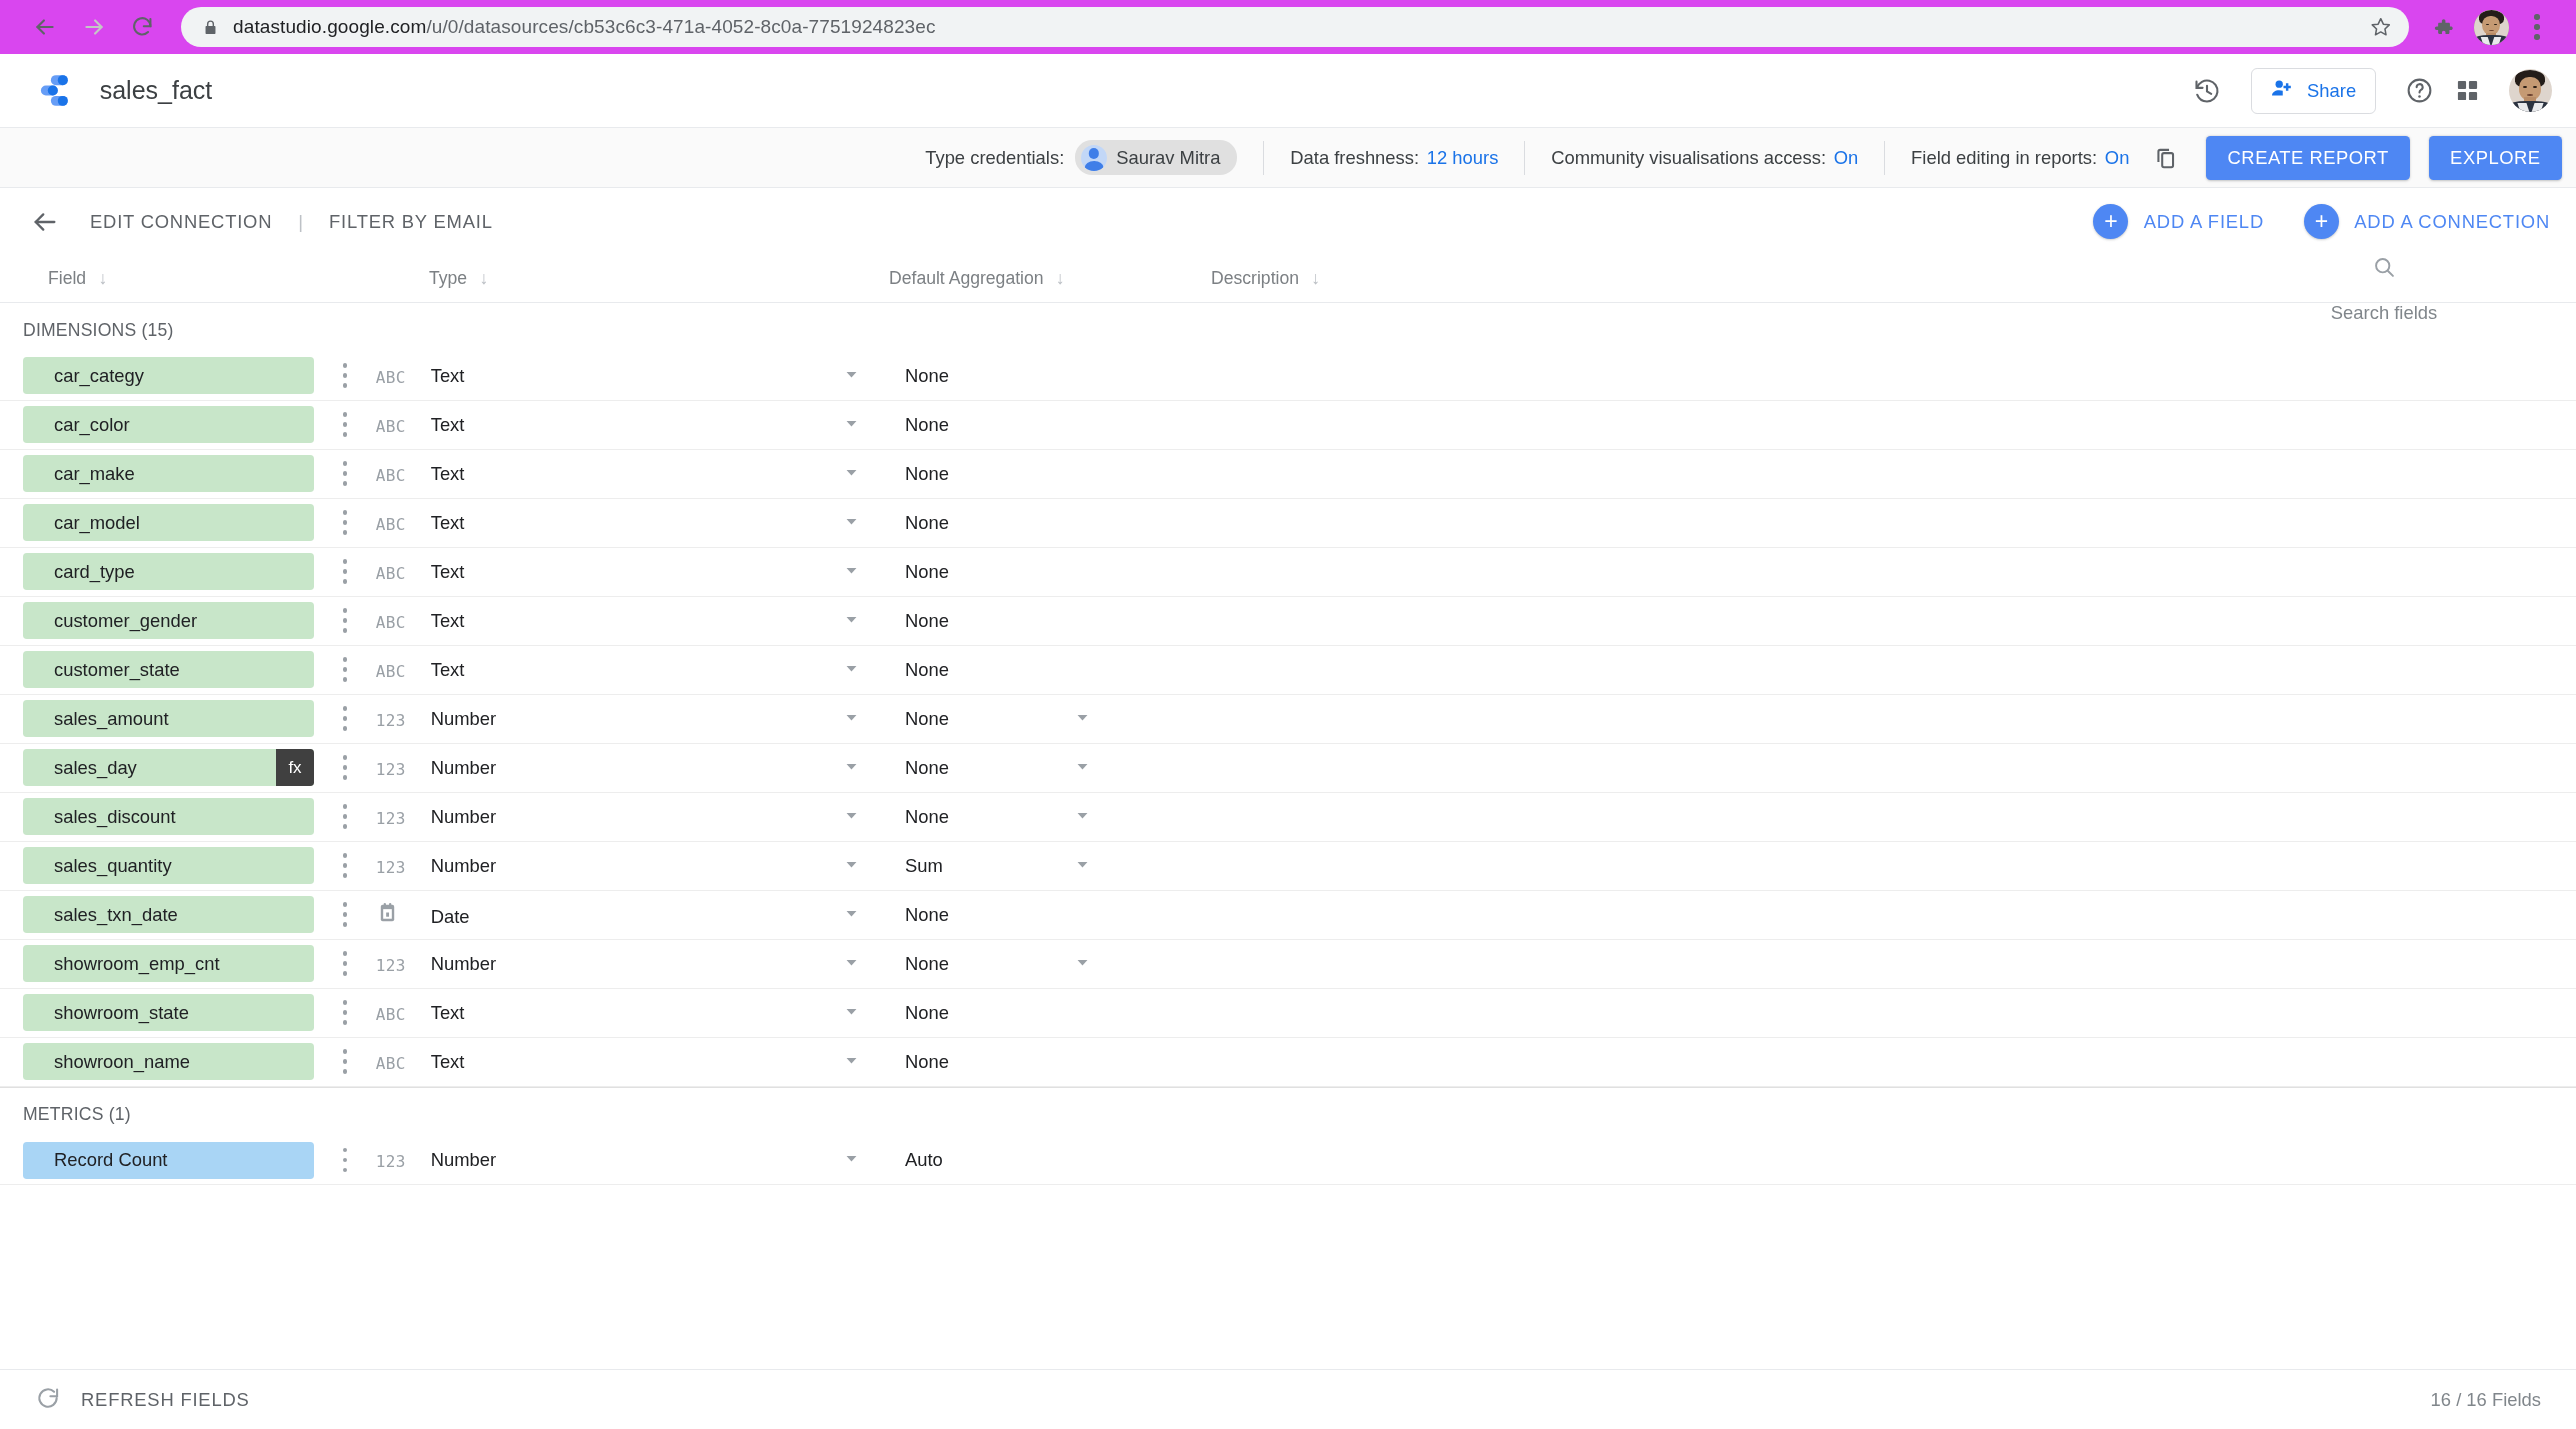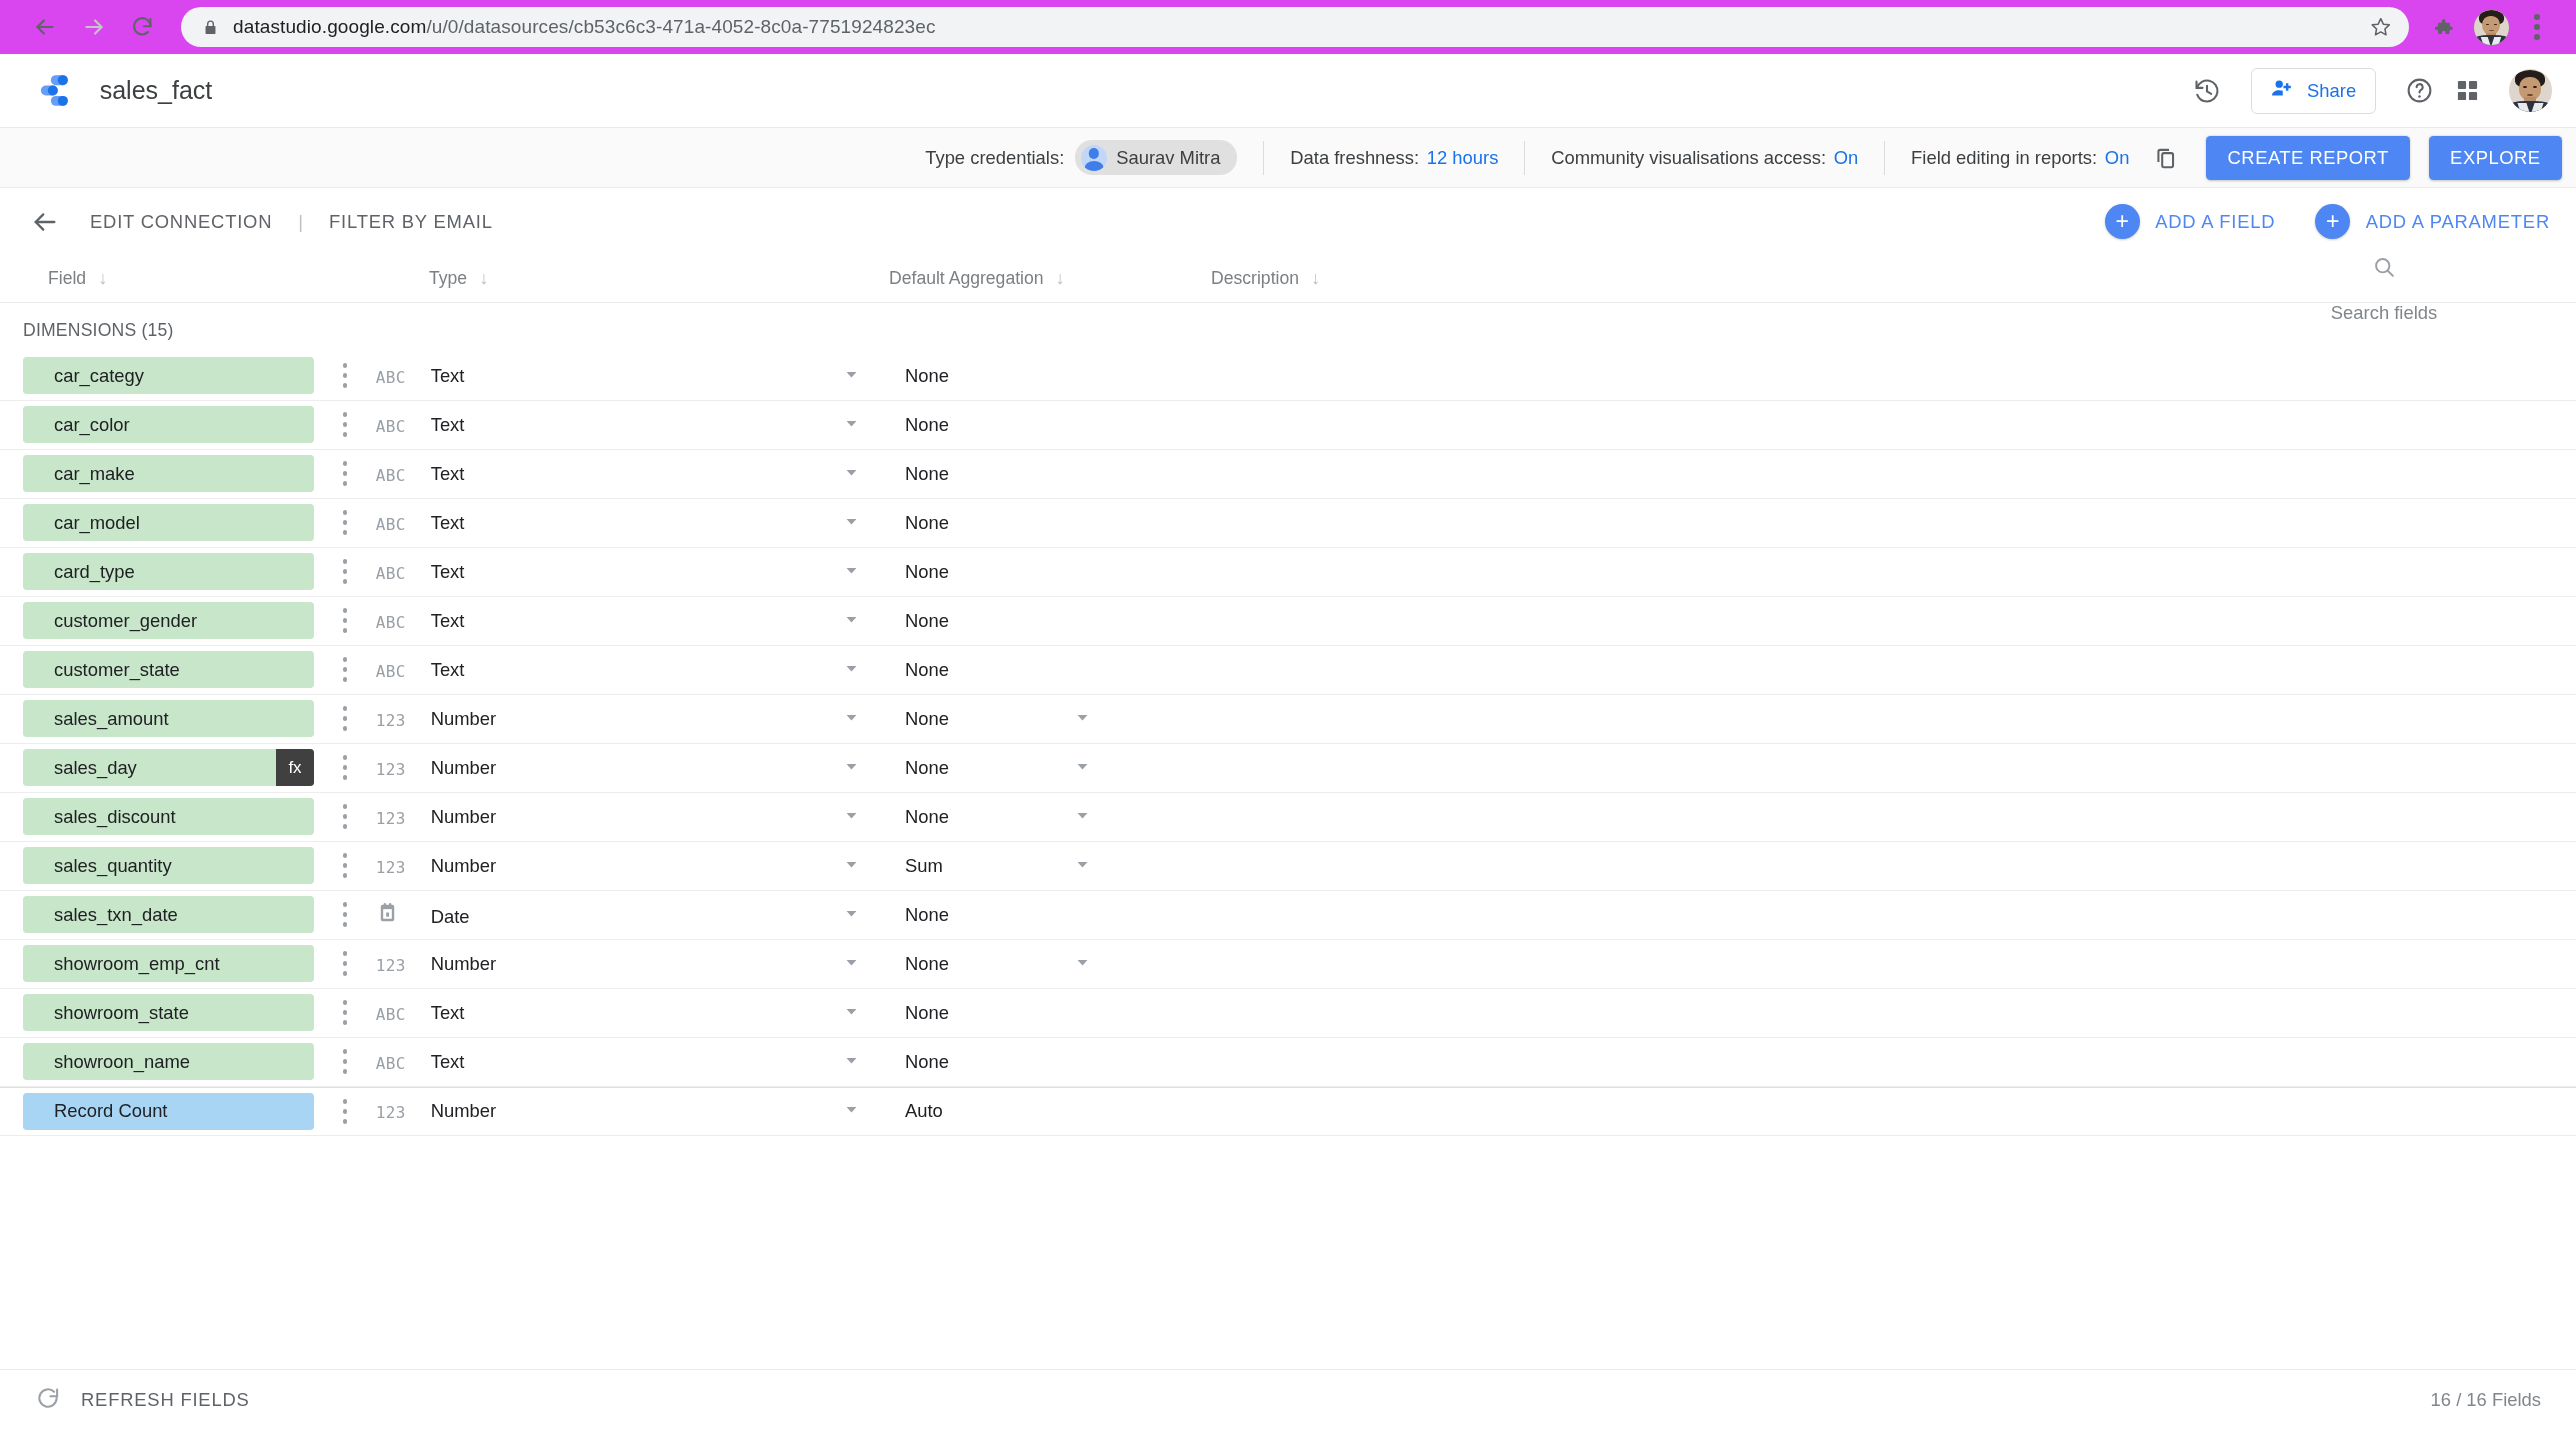--- a/index.html
+++ b/index.html
@@ -476,21 +476,21 @@
   <div class="ab-link">EDIT CONNECTION</div>
   <div class="ab-sep">|</div>
   <div class="ab-link">FILTER BY EMAIL</div>
   <div class="ab-spacer"></div>
   <div class="add-btn">
     <span class="fab">+</span>
     <span class="lbl">ADD A FIELD</span>
   </div>
   <div class="add-btn">
     <span class="fab">+</span>
-    <span class="lbl">ADD A PARAMETER</span>
+    <span class="lbl">ADD A CONNECTION</span>
   </div>
 </div>
 
 <div class="table-head">
   <div class="th col-field">
     <span>Field</span>
     <span class="sort-arrow">↓</span>
   </div>
   <div class="th col-type">
     <span>Type</span>
@@ -910,20 +910,21 @@
               <polygon points="5,9 19,9 12,17"></polygon>
             </svg></span>
         </div>
         <div class="agg-cell">
           <span class="agg-label">None</span>
         </div>
         <div class="desc-cell"></div>
       </div>
     </div>
   <div class="section-gap"></div>
+  <div class="section-label">METRICS (1)</div>
   <div id="met-rows">
       <div class="frow">
         <div class="chip-wrap">
           <div class="chip metric">
             <span>Record Count</span>
           </div>
         </div>
         <div class="row-kebab">
           <div class="col">
             <div class="dot"></div>

